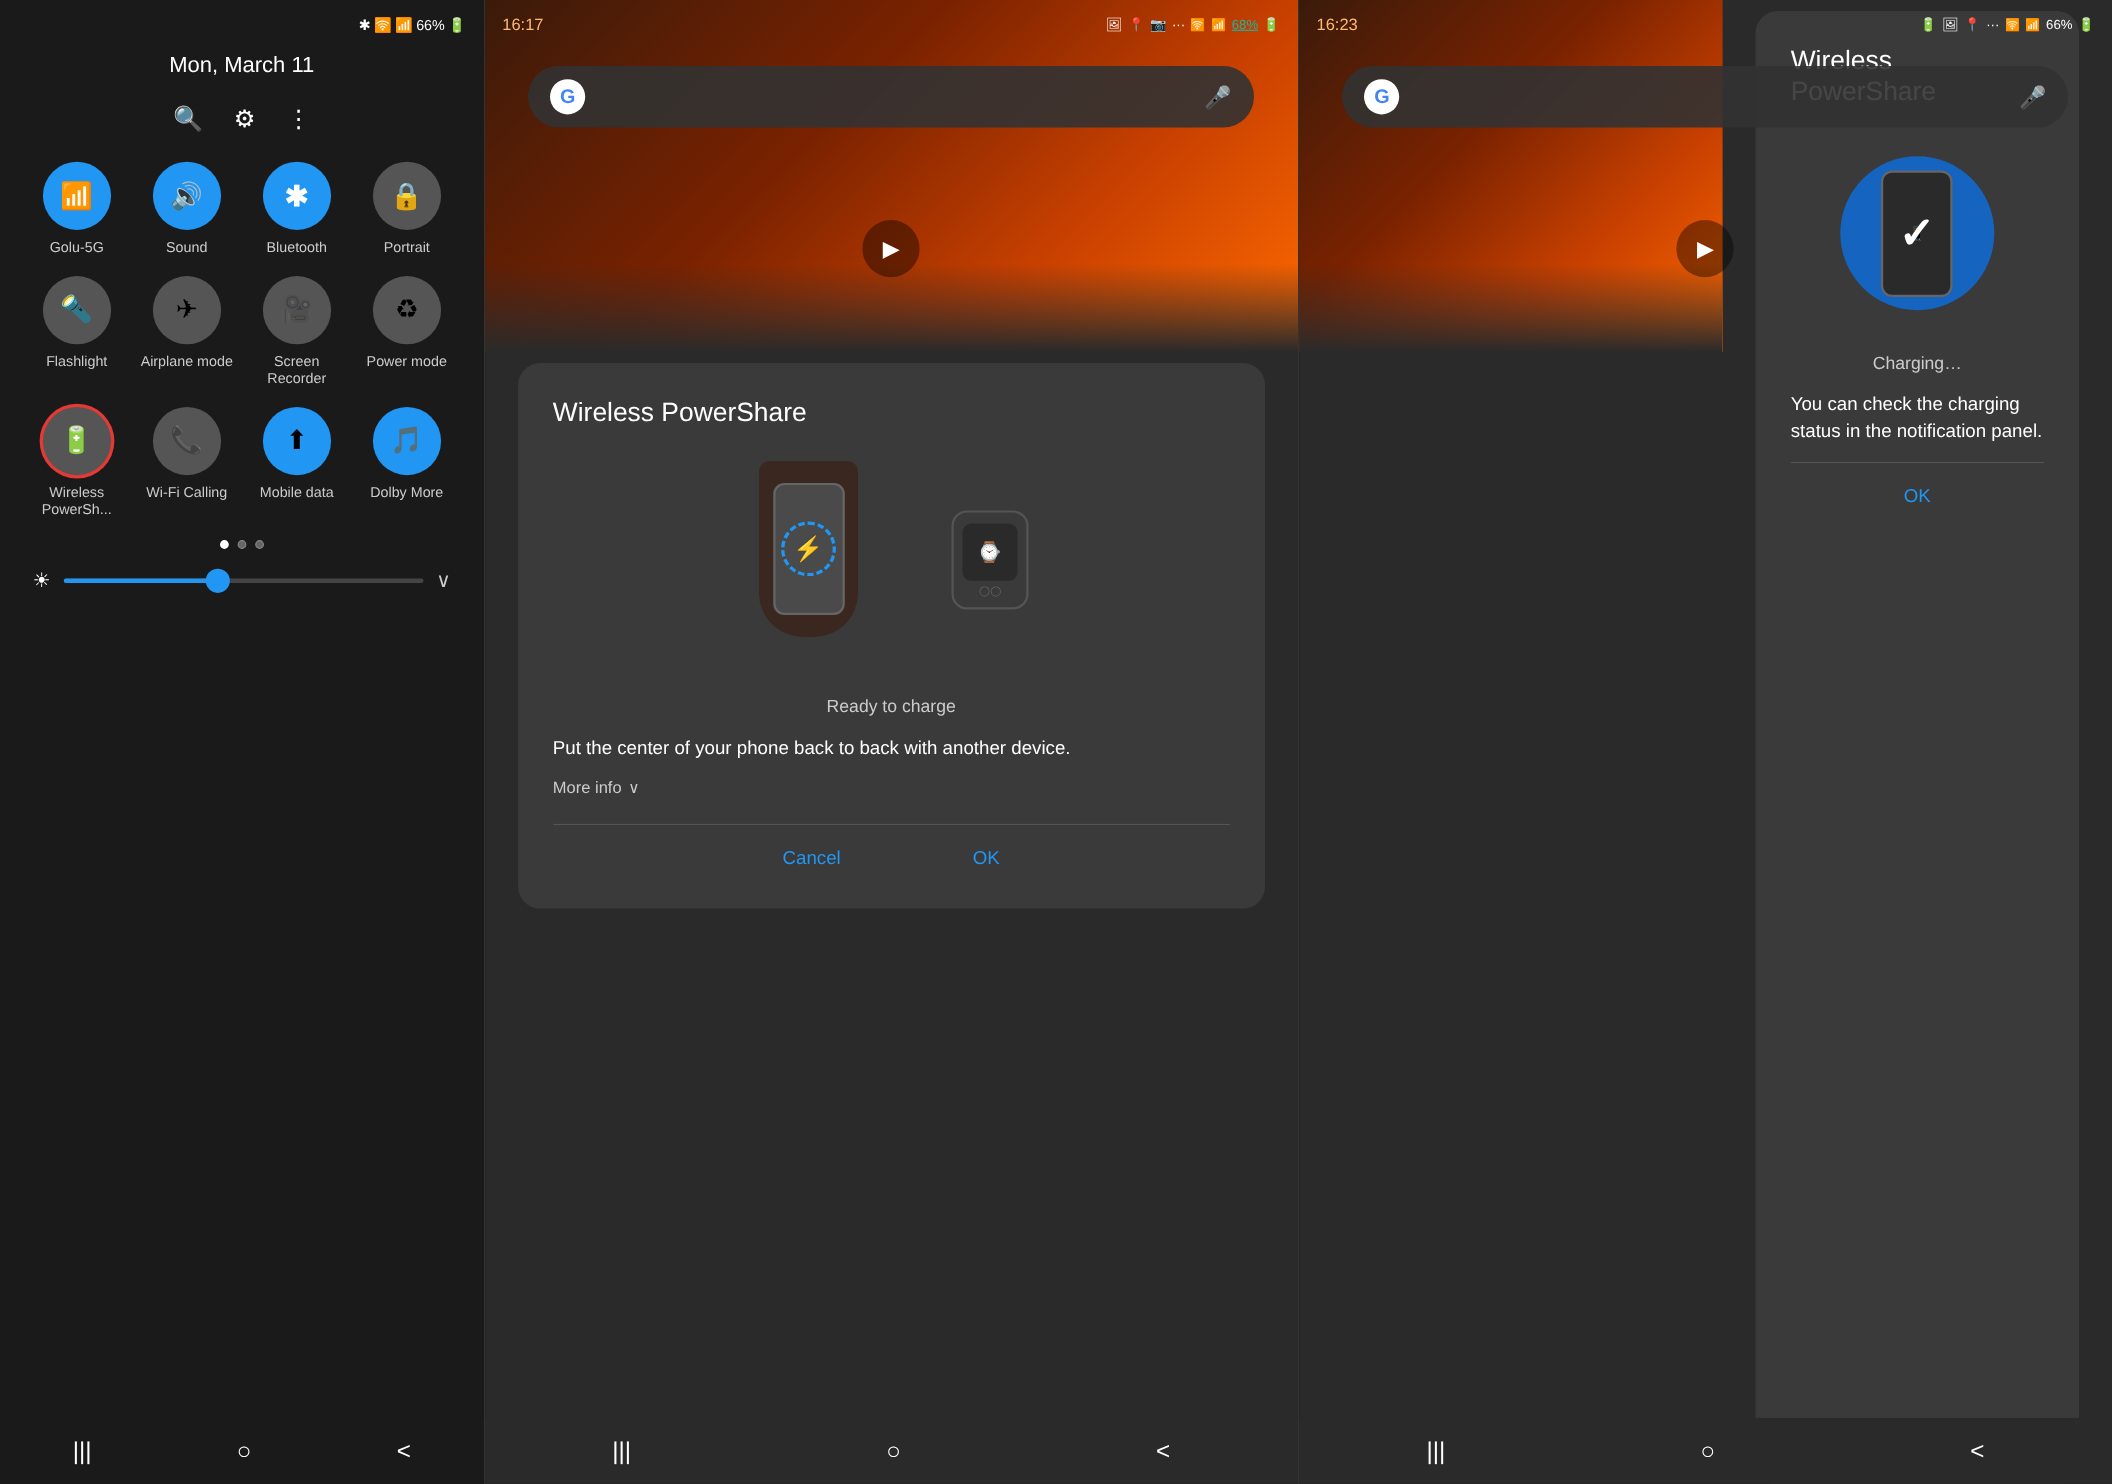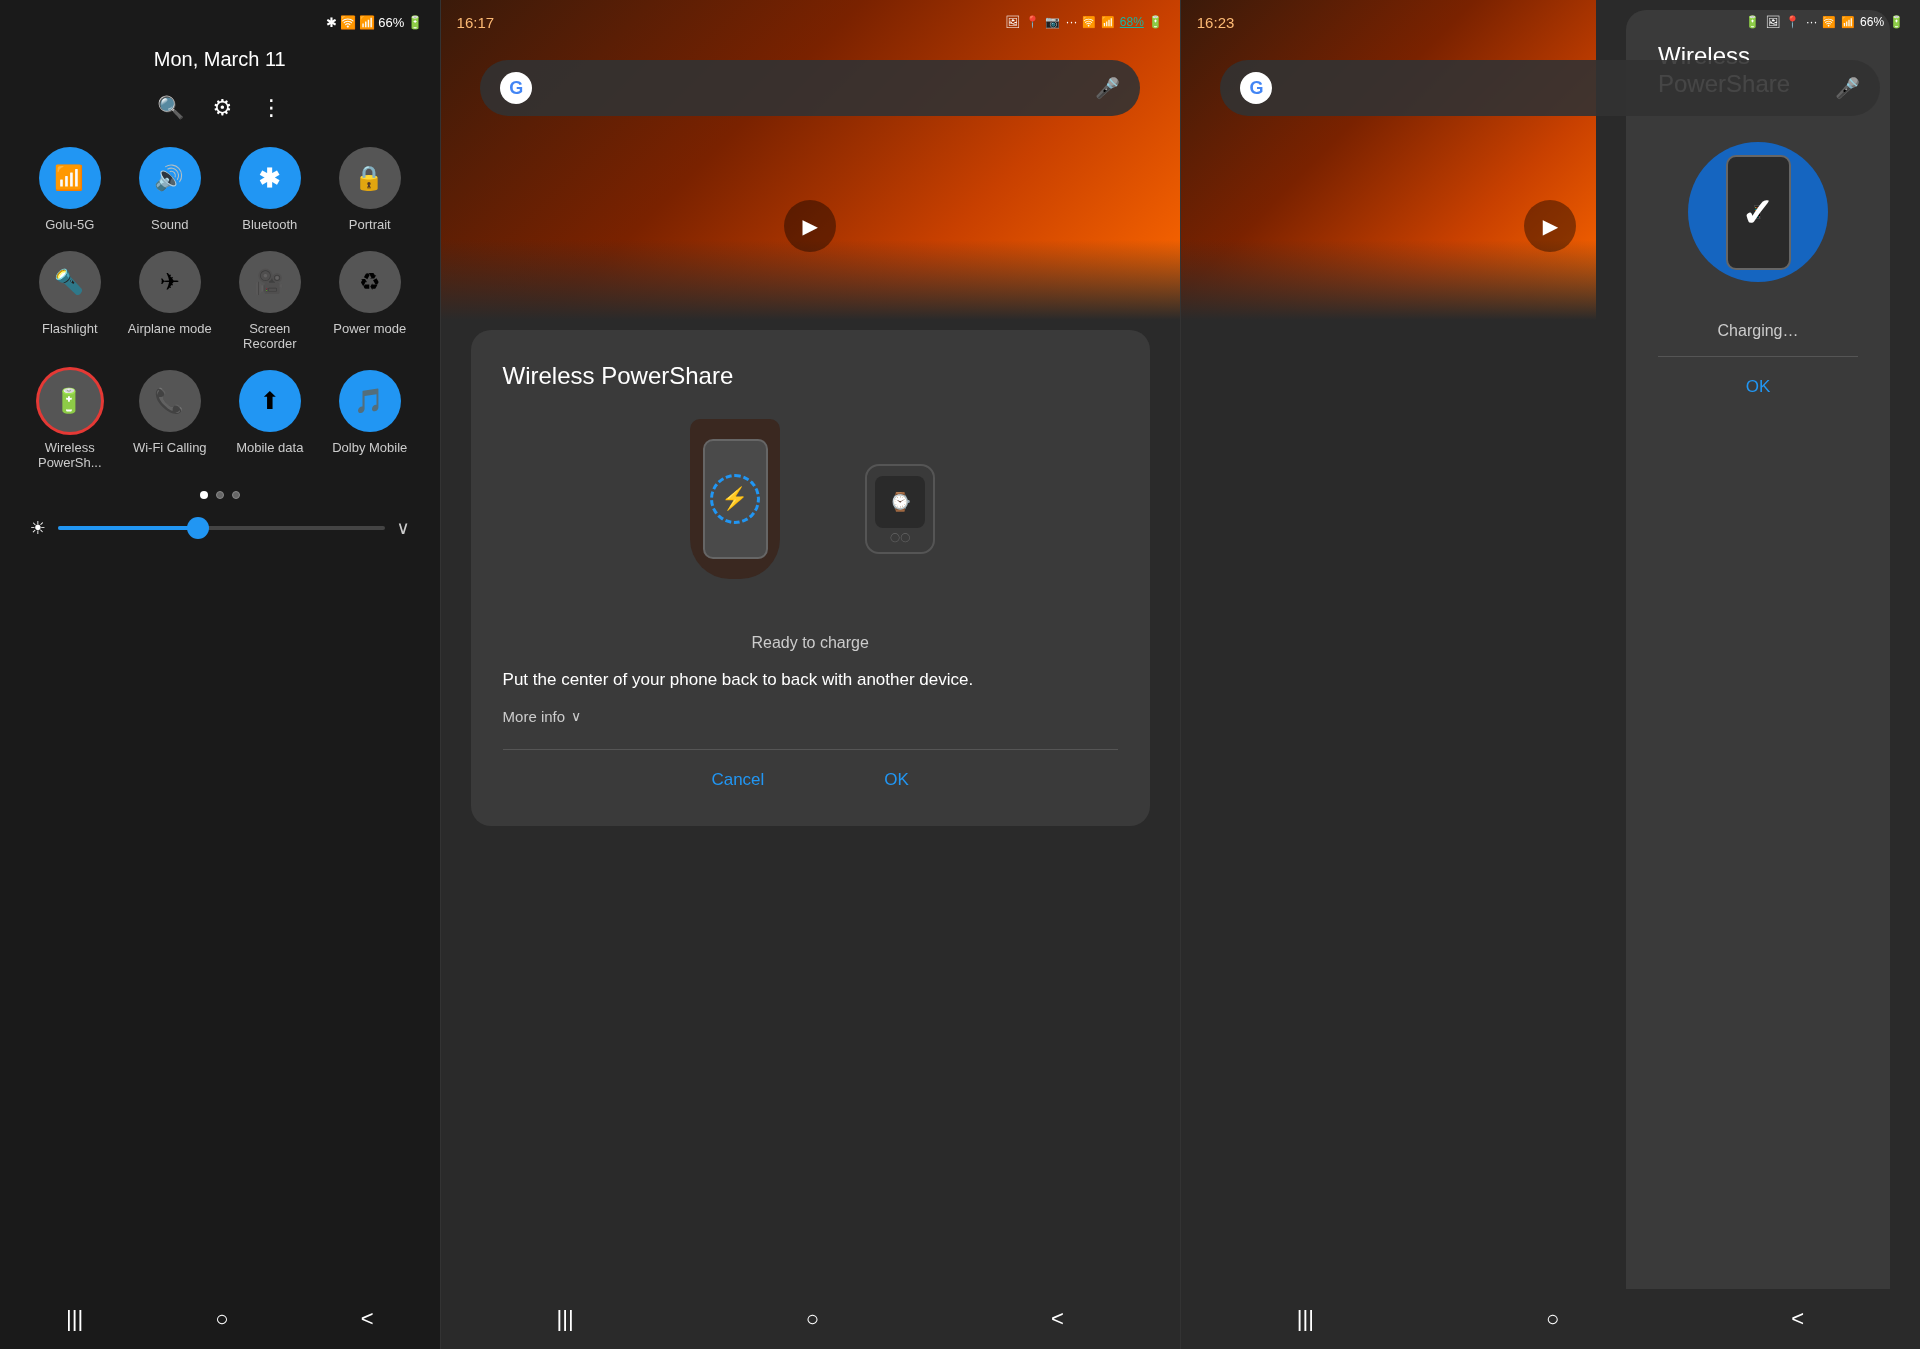--- a/index.html
+++ b/index.html
@@ -528,21 +528,21 @@
       <span class="qs-label">Wi-Fi Calling</span>
     </div>
 
     <div class="qs-item">
       <div class="qs-icon active">⬆</div>
       <span class="qs-label">Mobile data</span>
     </div>
 
     <div class="qs-item">
       <div class="qs-icon active">🎵</div>
-      <span class="qs-label">Dolby Mobile</span>
+      <span class="qs-label">Dolby More</span>
     </div>
 
   </div>
 
   <div class="page-dots">
     <div class="dot active"></div>
     <div class="dot inactive"></div>
     <div class="dot inactive"></div>
   </div>
 
@@ -680,20 +680,21 @@
         <div class="blue-circle-bg">
           <div class="phone-front">
             <div style="color:#555;font-size:12px;">📱</div>
           </div>
           <div class="check-overlay">✓</div>
         </div>
       </div>
     </div>
 
     <div class="wps-status-text">Charging…</div>
+    <div class="wps-desc-text">You can check the charging status in the notification panel.</div>
 
     <div class="dialog-buttons">
       <button class="dialog-btn">OK</button>
     </div>
   </div>
 
   <div class="p3-nav">
     <span class="nav-icon">|||</span>
     <span class="nav-icon">○</span>
     <span class="nav-icon">&lt;</span>

